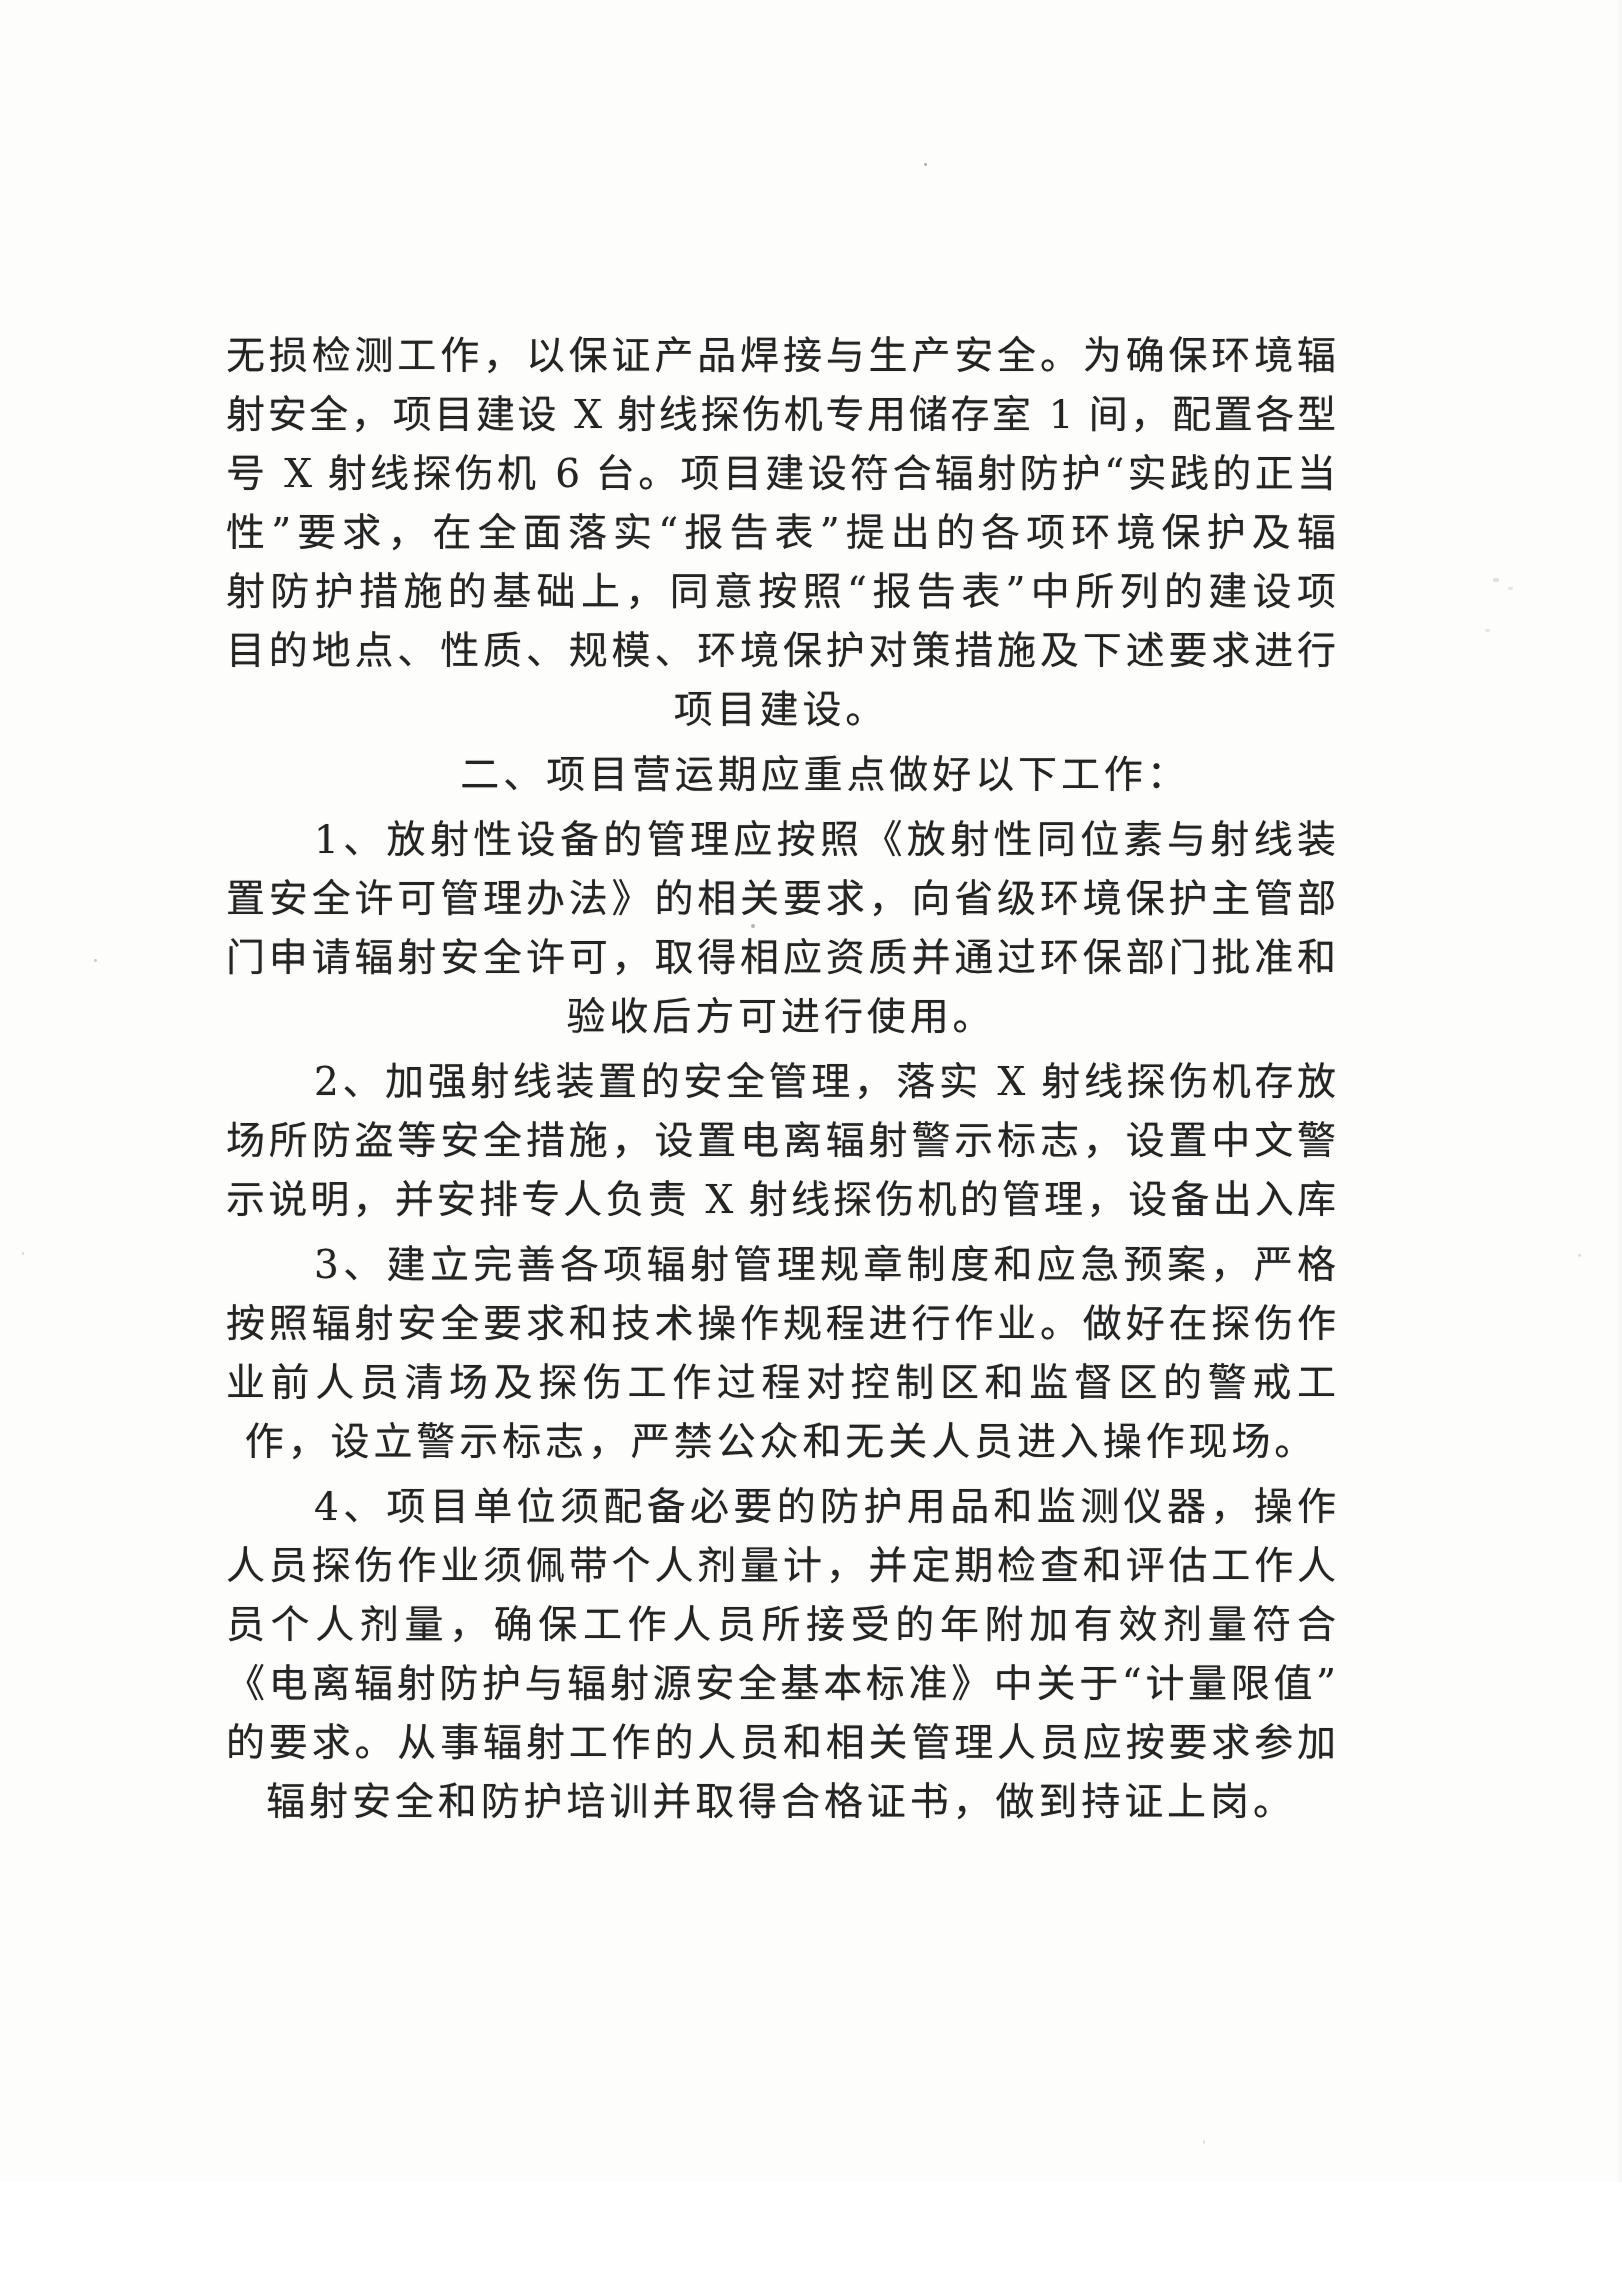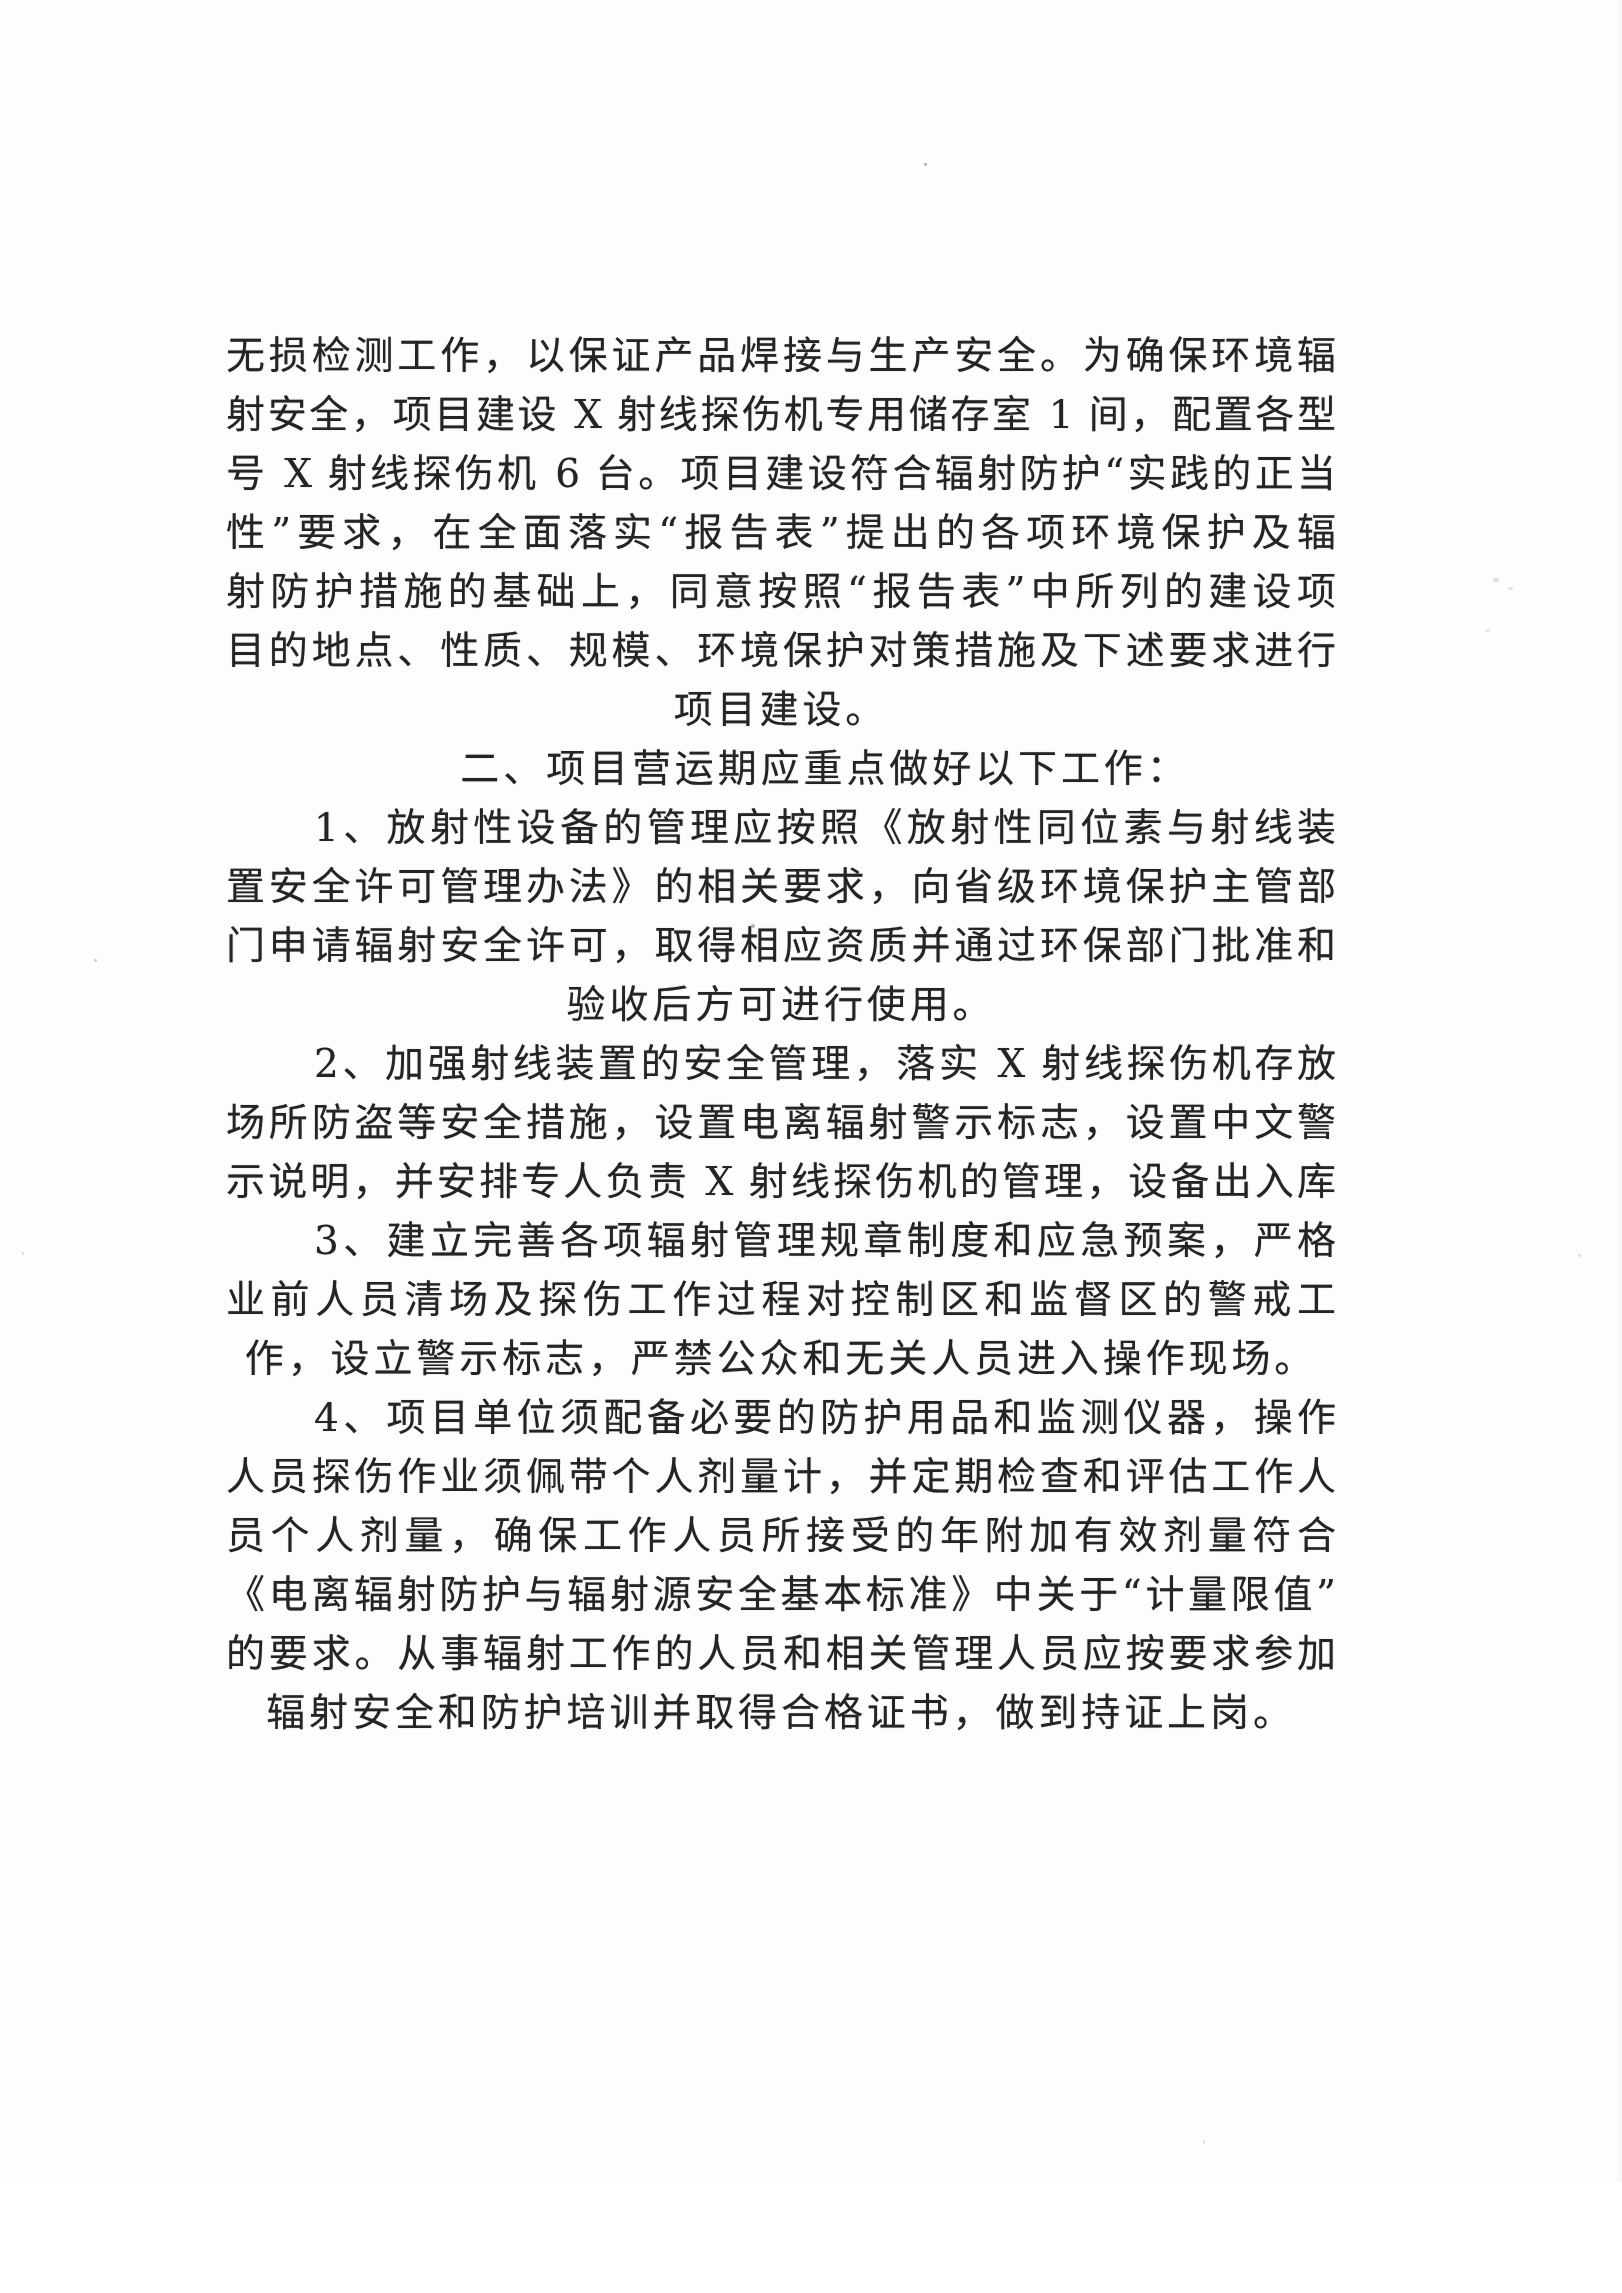--- a/index.html
+++ b/index.html
@@ -48,20 +48,21 @@
     text-align: justify;
     text-align-last: justify;
     letter-spacing: 0;
   }
   .line.end {
     text-align: center;
     letter-spacing: 3.9px;
   }
   .line.indent {
     text-indent: 88px;
+    margin-top: 6px;
   }
   .speck {
     position: absolute;
     border-radius: 50%;
     background: #5a5a5a;
     pointer-events: none;
   }
 </style>
 </head>
 <body>
@@ -77,20 +78,21 @@
       <div class="line end">项目建设。</div>
       <div class="line end indent">二、项目营运期应重点做好以下工作：</div>
       <div class="line justify indent">1、放射性设备的管理应按照《放射性同位素与射线装</div>
       <div class="line justify">置安全许可管理办法》的相关要求，向省级环境保护主管部</div>
       <div class="line justify">门申请辐射安全许可，取得相应资质并通过环保部门批准和</div>
       <div class="line end">验收后方可进行使用。</div>
       <div class="line justify indent">2、加强射线装置的安全管理，落实 X 射线探伤机存放</div>
       <div class="line justify">场所防盗等安全措施，设置电离辐射警示标志，设置中文警</div>
       <div class="line justify">示说明，并安排专人负责 X 射线探伤机的管理，设备出入库</div>
       <div class="line justify indent">3、建立完善各项辐射管理规章制度和应急预案，严格</div>
+      <div class="line justify">按照辐射安全要求和技术操作规程进行作业。做好在探伤作</div>
       <div class="line justify">业前人员清场及探伤工作过程对控制区和监督区的警戒工</div>
       <div class="line end">作，设立警示标志，严禁公众和无关人员进入操作现场。</div>
       <div class="line justify indent">4、项目单位须配备必要的防护用品和监测仪器，操作</div>
       <div class="line justify">人员探伤作业须佩带个人剂量计，并定期检查和评估工作人</div>
       <div class="line justify">员个人剂量，确保工作人员所接受的年附加有效剂量符合</div>
       <div class="line justify">《电离辐射防护与辐射源安全基本标准》中关于“计量限值”</div>
       <div class="line justify">的要求。从事辐射工作的人员和相关管理人员应按要求参加</div>
       <div class="line end">辐射安全和防护培训并取得合格证书，做到持证上岗。</div>
     </div>
 

